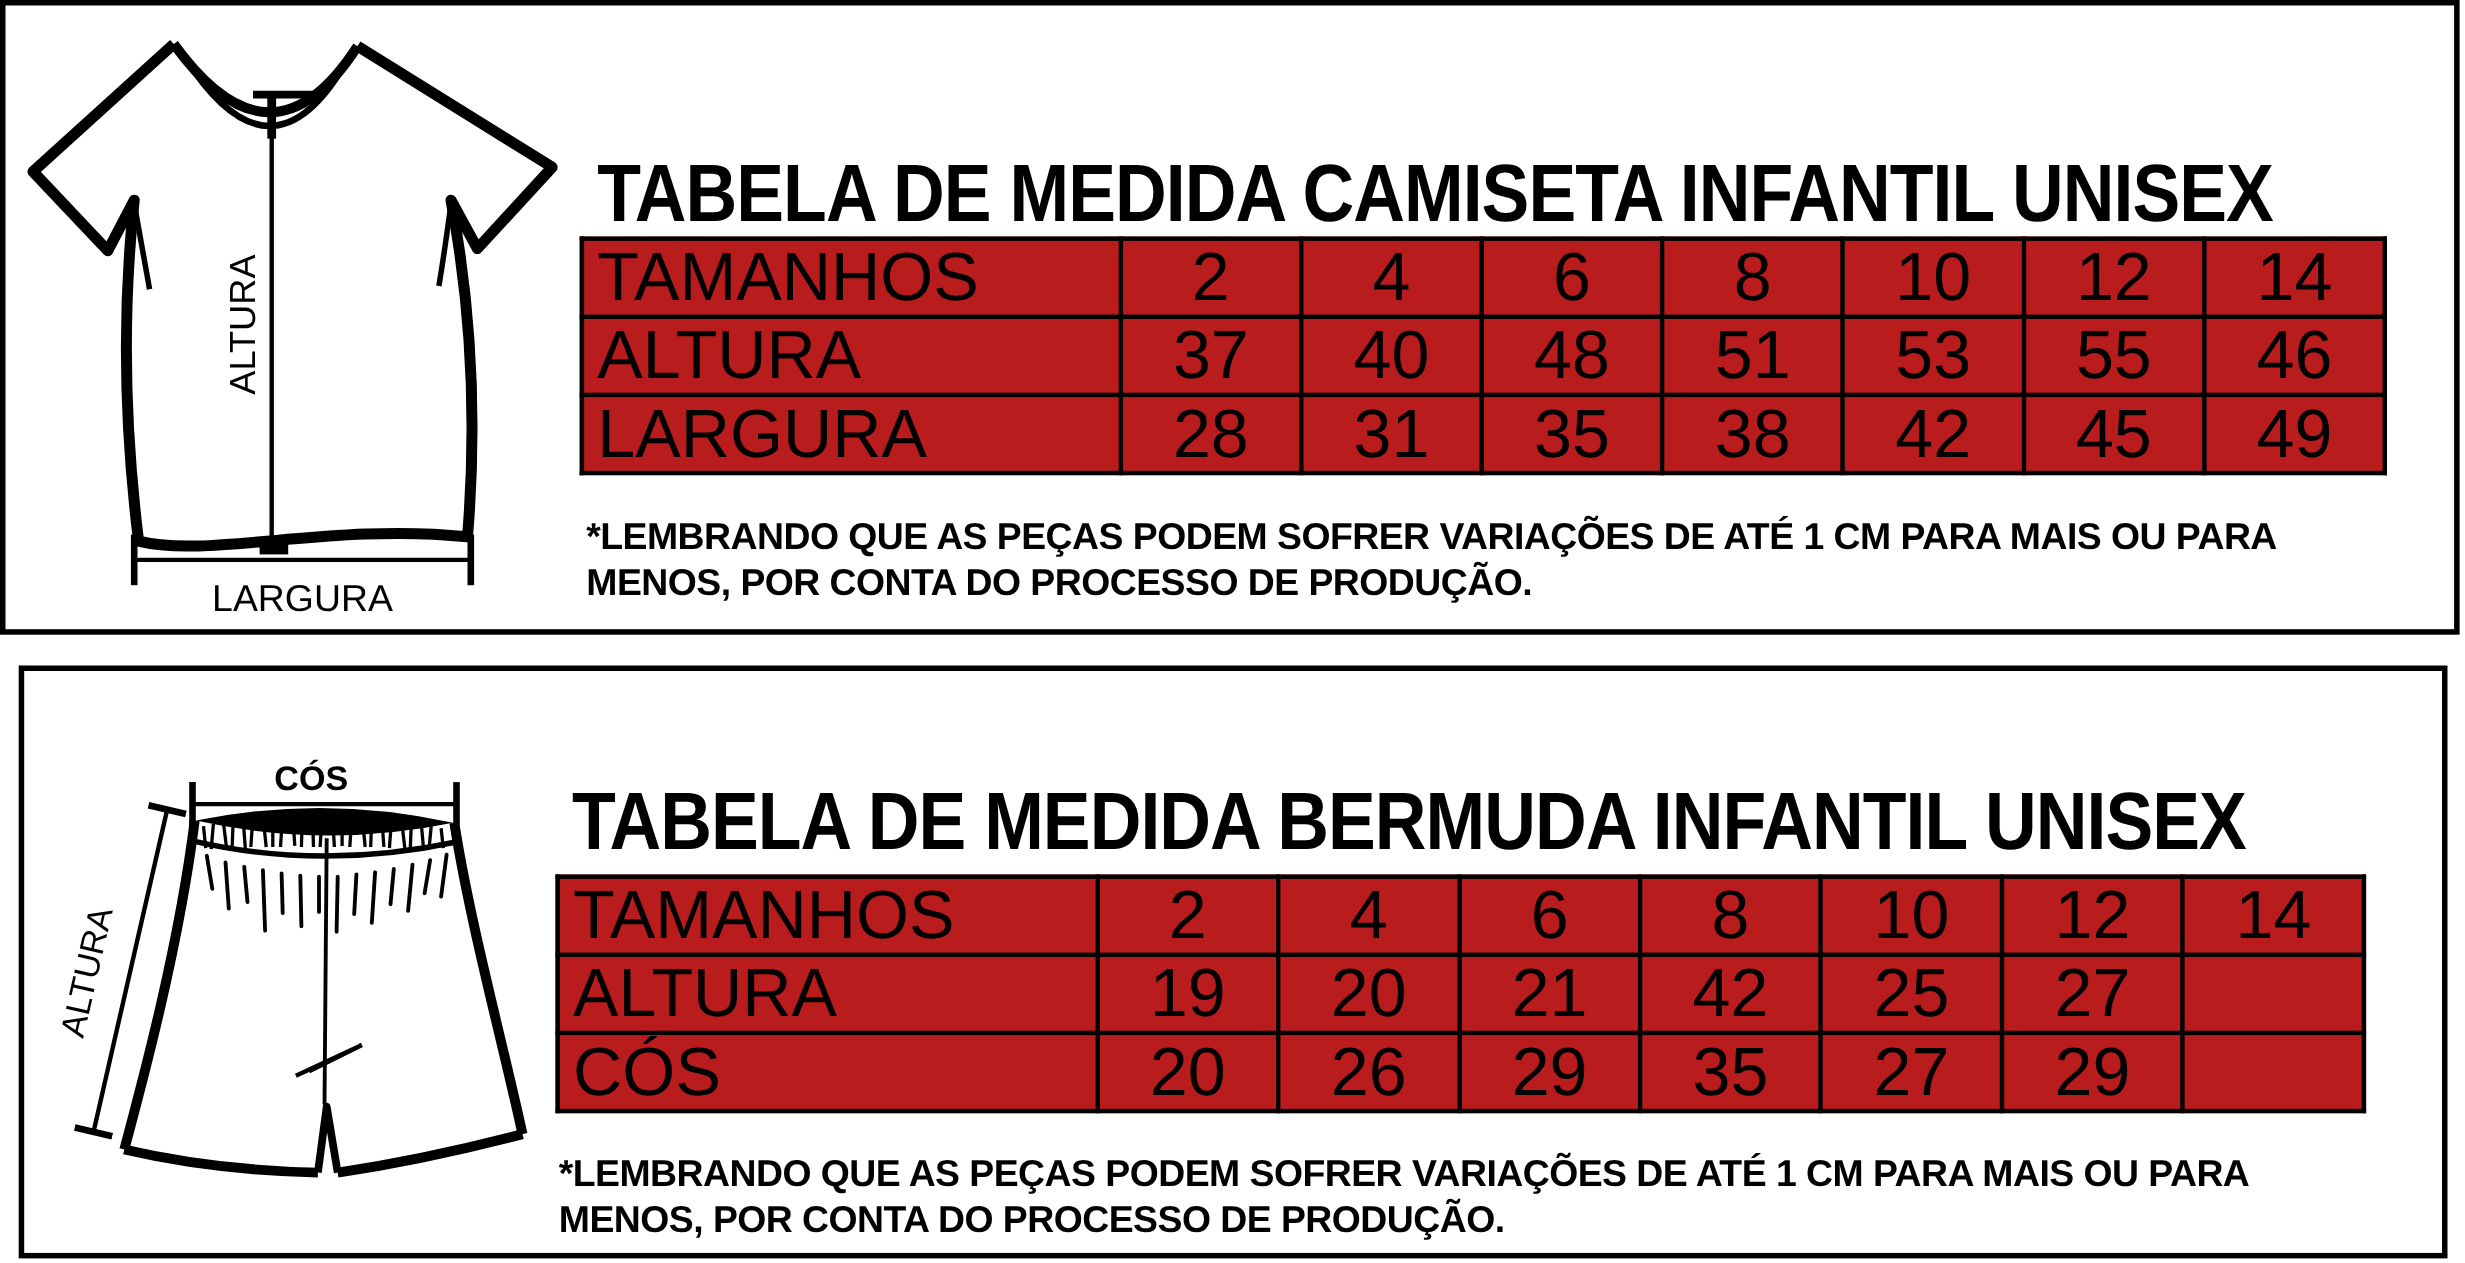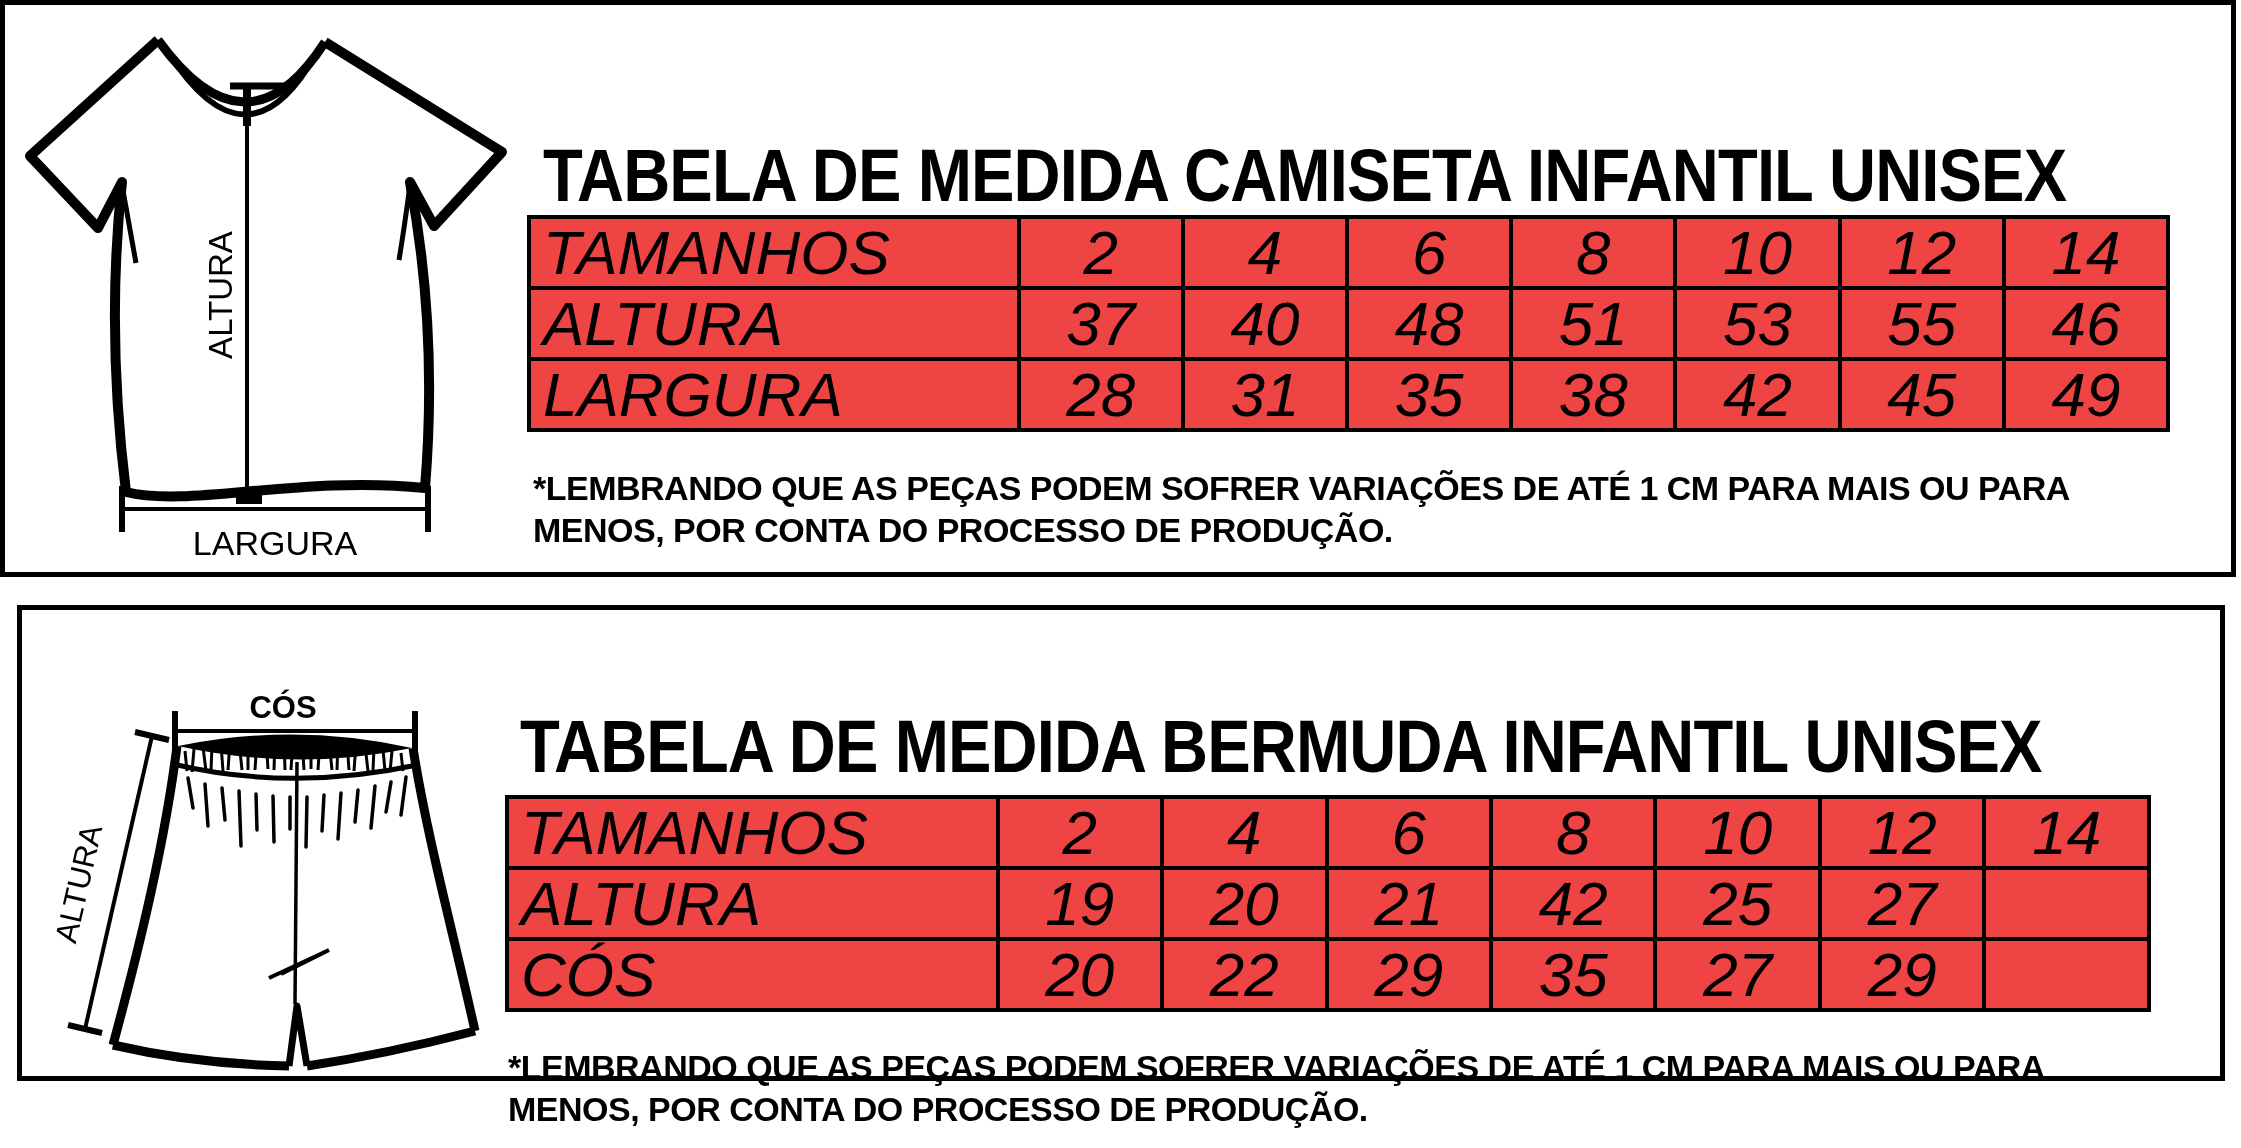--- a/index.html
+++ b/index.html
@@ -2,34 +2,33 @@
 <html><head>
 <meta charset="utf-8">
 <style>
   html,body{margin:0;padding:0;background:#ffffff;}
   #canvas{
     position:relative;width:2241px;height:1148px;background:#ffffff;
     font-family:"Liberation Sans","DejaVu Sans",sans-serif;color:#000;overflow:hidden;
   }
   .panel{position:absolute;background:#fff;border:5px solid #000;box-sizing:border-box;}
   #panel-camiseta{left:0;top:0;width:2236px;height:577px;}
-  #panel-bermuda{left:17px;top:605px;width:2208px;height:476px;}
+  #panel-bermuda{left:17px;top:605px;width:2208px;height:539px;}
 
   .panel-title{
     position:absolute;font-weight:bold;font-size:74px;line-height:1;
     letter-spacing:-1px;white-space:nowrap;
     transform:scaleX(0.88);transform-origin:left top;
   }
   #panel-camiseta .panel-title{left:538px;top:134px;}
   #panel-bermuda  .panel-title{left:498px;top:100px;}
 
   .size-table{
     position:absolute;border-collapse:collapse;table-layout:fixed;
-    background:#ef4444;
-    font-style:italic;
+    background:#b91c1c;
   }
   #panel-camiseta .size-table{left:522px;top:210px;width:1643px;}
   #panel-bermuda  .size-table{left:483px;top:185px;width:1646px;}
   .size-table td{
     border:4px solid #000;height:67px;padding:0;
     font-size:62px;line-height:1;text-align:center;vertical-align:middle;
     white-space:nowrap;overflow:hidden;
   }
   .size-table td.lbl{text-align:left;padding-left:12px;width:28.9%;}
 
@@ -181,21 +180,21 @@
             <td>20</td>
             <td>21</td>
             <td>42</td>
             <td>25</td>
             <td>27</td>
             <td></td>
           </tr>
           <tr>
             <td class="lbl">CÓS</td>
             <td>20</td>
-            <td>22</td>
+            <td>26</td>
             <td>29</td>
             <td>35</td>
             <td>27</td>
             <td>29</td>
             <td></td>
           </tr>
         </tbody>
       </table>
 
     <div class="note">

